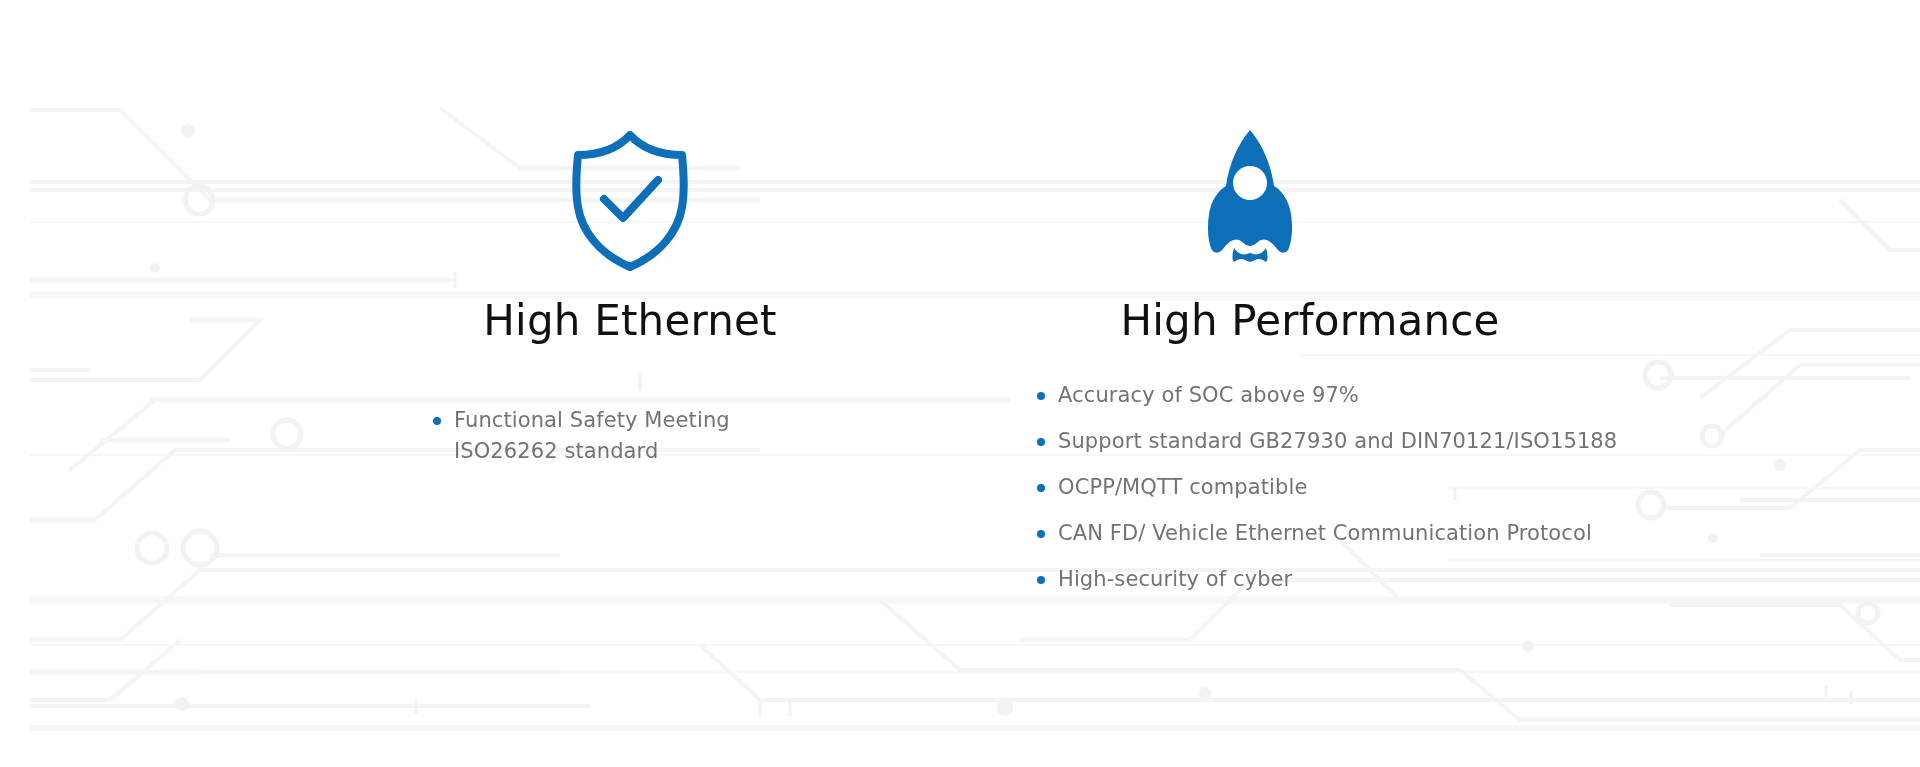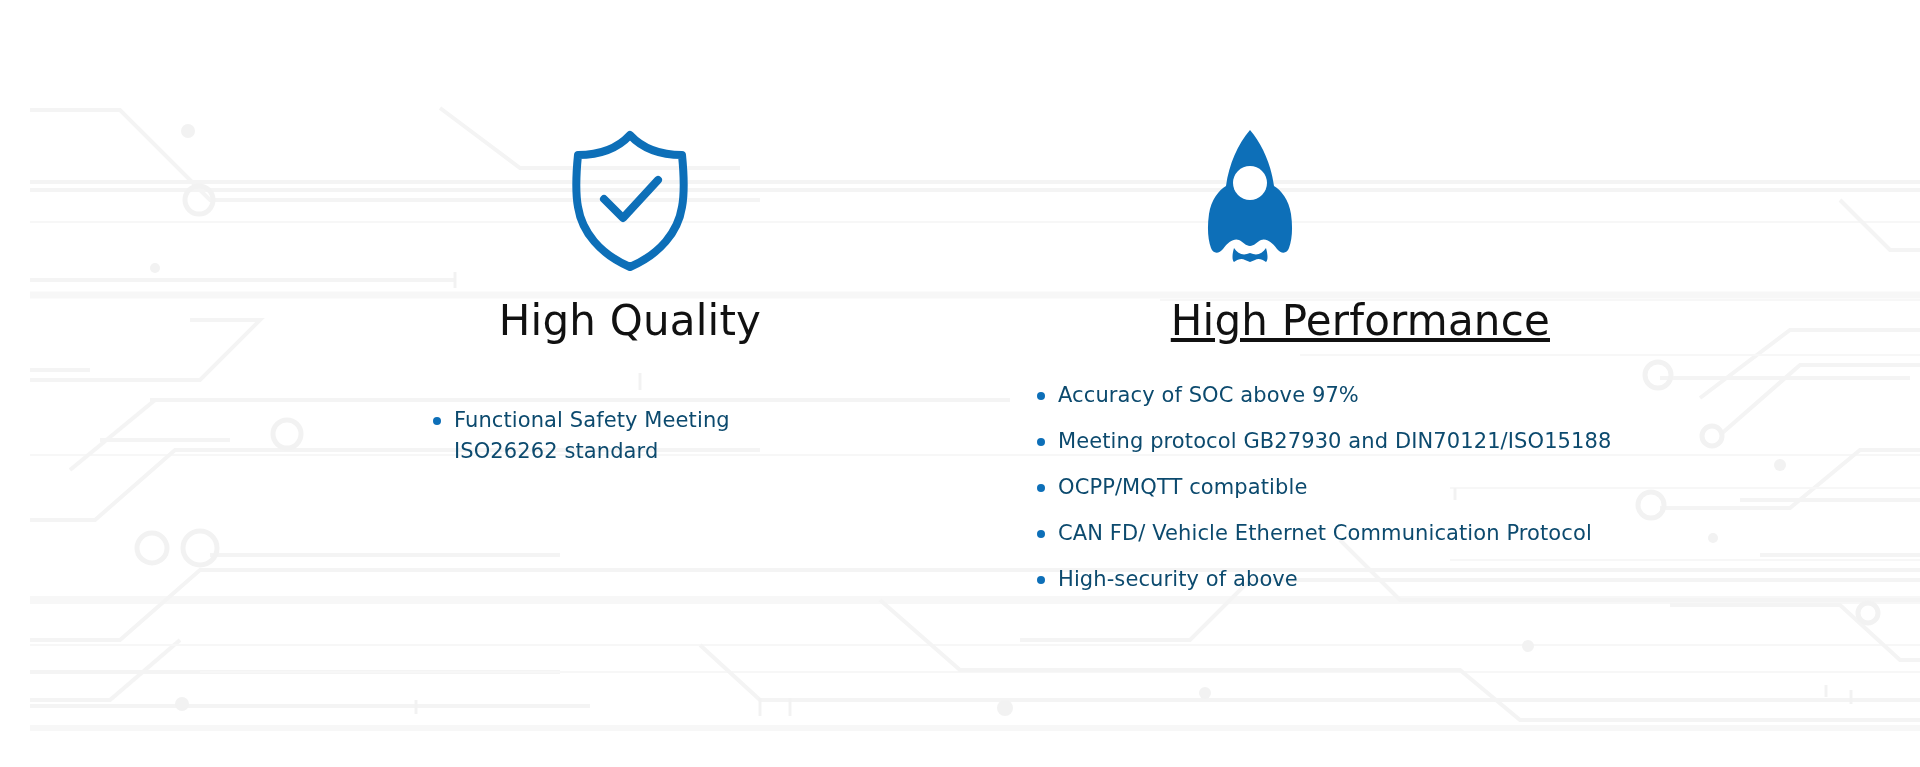--- a/index.html
+++ b/index.html
@@ -63,42 +63,41 @@
     color: #111111;
     letter-spacing: 0.2px;
     white-space: nowrap;
   }
   .heading-quality {
     left: 0;
     width: 600px;
     text-align: center;
   }
   .heading-performance {
-    left: 0;
+    left: 8px;
     width: 600px;
-    text-align: right;
+    text-align: center;
     padding-left: 104px;
     box-sizing: border-box;
-    text-decoration: underline;
   }
 
   
   .bullet-list {
     position: absolute;
     margin: 0;
     padding: 0;
     list-style: none;
   }
   .list-quality { top: 405px; left: 100px; width: 420px; }
   .list-performance { top: 380px; left: 84px; width: 720px; }
 
   .bullet-item {
     position: relative;
     padding-left: 24px;
-    color: #0c4a6e;
+    color: #737373;
     font-size: 21px;
     line-height: 31px;
     font-weight: 400;
     letter-spacing: 0.1px;
   }
   .bullet-item::before {
     content: "";
     position: absolute;
     left: 3px;
     top: 12px;
@@ -200,21 +199,21 @@
 
     <div class="col col-quality">
 
       <div class="icon-wrap icon-wrap-shield">
         <svg width="128" height="144" viewBox="0 0 128 144" xmlns="http://www.w3.org/2000/svg" aria-hidden="true">
           <path d="M64 7 C52 20 34 27 12 27 C10 47 9 63 12 79 C16 104 34 126 64 139 C94 126 112 104 116 79 C119 63 118 47 116 27 C94 27 76 20 64 7 Z" fill="none" stroke="#0d6fb8" stroke-width="8" stroke-linejoin="round" stroke-linecap="round"></path>
           <path d="M38 71 L57 90 L92 52" fill="none" stroke="#0d6fb8" stroke-width="8" stroke-linecap="round" stroke-linejoin="round"></path>
         </svg>
       </div>
 
-      <h2 class="heading heading-quality">High Quality</h2>
+      <h2 class="heading heading-quality">High Ethernet</h2>
 
       <ul class="bullet-list list-quality">
         <li class="bullet-item wrap">Functional Safety Meeting
 ISO26262 standard</li>
       </ul>
     </div>
 
     <div class="col col-performance">
 
       <div class="icon-wrap icon-wrap-rocket">
@@ -222,21 +221,21 @@
           <path d="M45 2 C33 16 24 36 21 58 C14 62 6 72 4 86 C2 100 3 112 6 120 C8 126 14 126 18 121 C23 114 29 110 34 112 C38 114 41 118 45 118 C49 118 52 114 56 112 C61 110 67 114 72 121 C76 126 82 126 84 120 C87 112 88 100 86 86 C84 72 76 62 69 58 C66 36 57 16 45 2 Z" fill="#0d6fb8"></path>
           <circle cx="45" cy="55" r="17" fill="#ffffff"></circle>
           <path d="M29 120 C33 126 38 128 45 125 C52 128 57 126 61 120 C63 127 63 132 61 134 C57 131 53 130 50 132 L45 134 L40 132 C37 130 33 131 29 134 C27 132 27 127 29 120 Z" fill="#0d6fb8"></path>
         </svg>
       </div>
 
       <h2 class="heading heading-performance">High Performance</h2>
 
       <ul class="bullet-list list-performance">
         <li class="bullet-item">Accuracy of SOC above 97%</li>
-        <li class="bullet-item">Meeting protocol GB27930 and DIN70121/ISO15188</li>
+        <li class="bullet-item">Support standard GB27930 and DIN70121/ISO15188</li>
         <li class="bullet-item">OCPP/MQTT compatible</li>
         <li class="bullet-item">CAN FD/ Vehicle Ethernet Communication Protocol</li>
-        <li class="bullet-item">High-security of above</li>
+        <li class="bullet-item">High-security of cyber</li>
       </ul>
     </div>
 
   </div>
 </div>
 
 </body></html>

